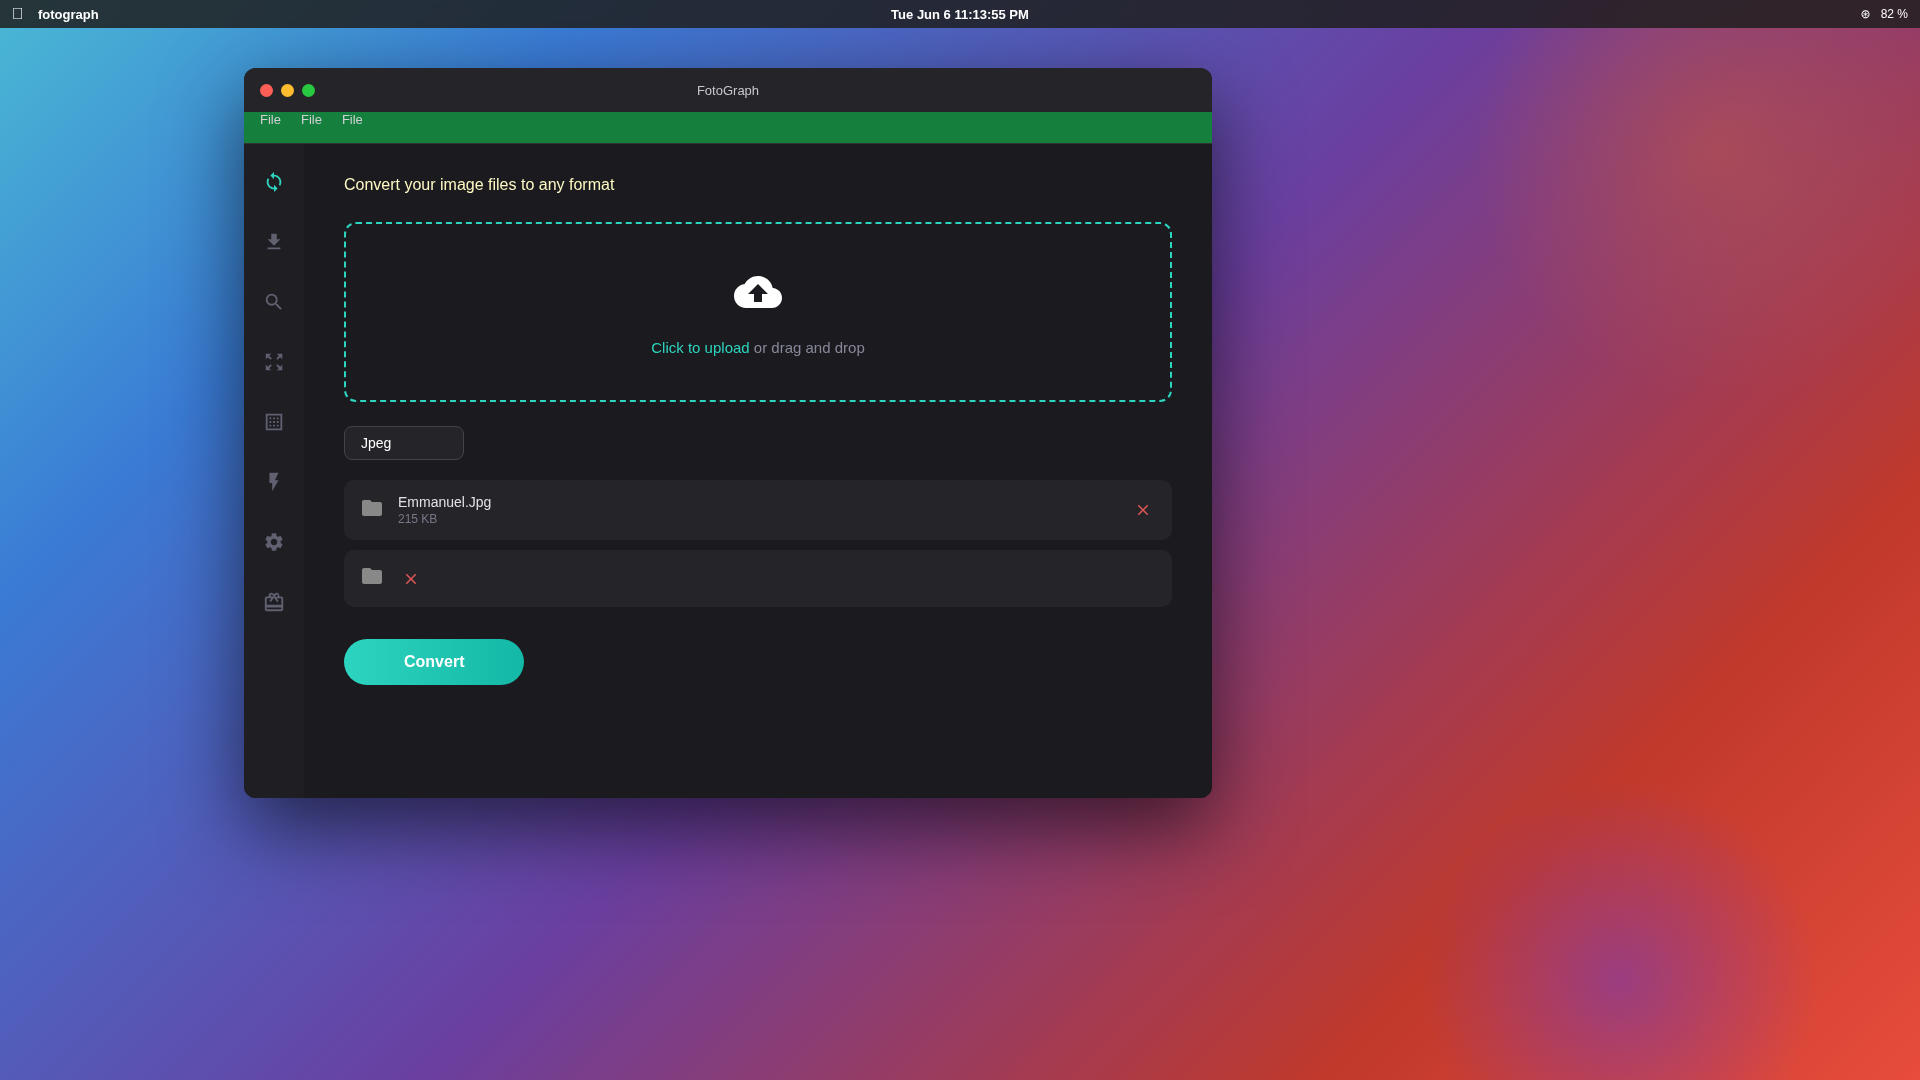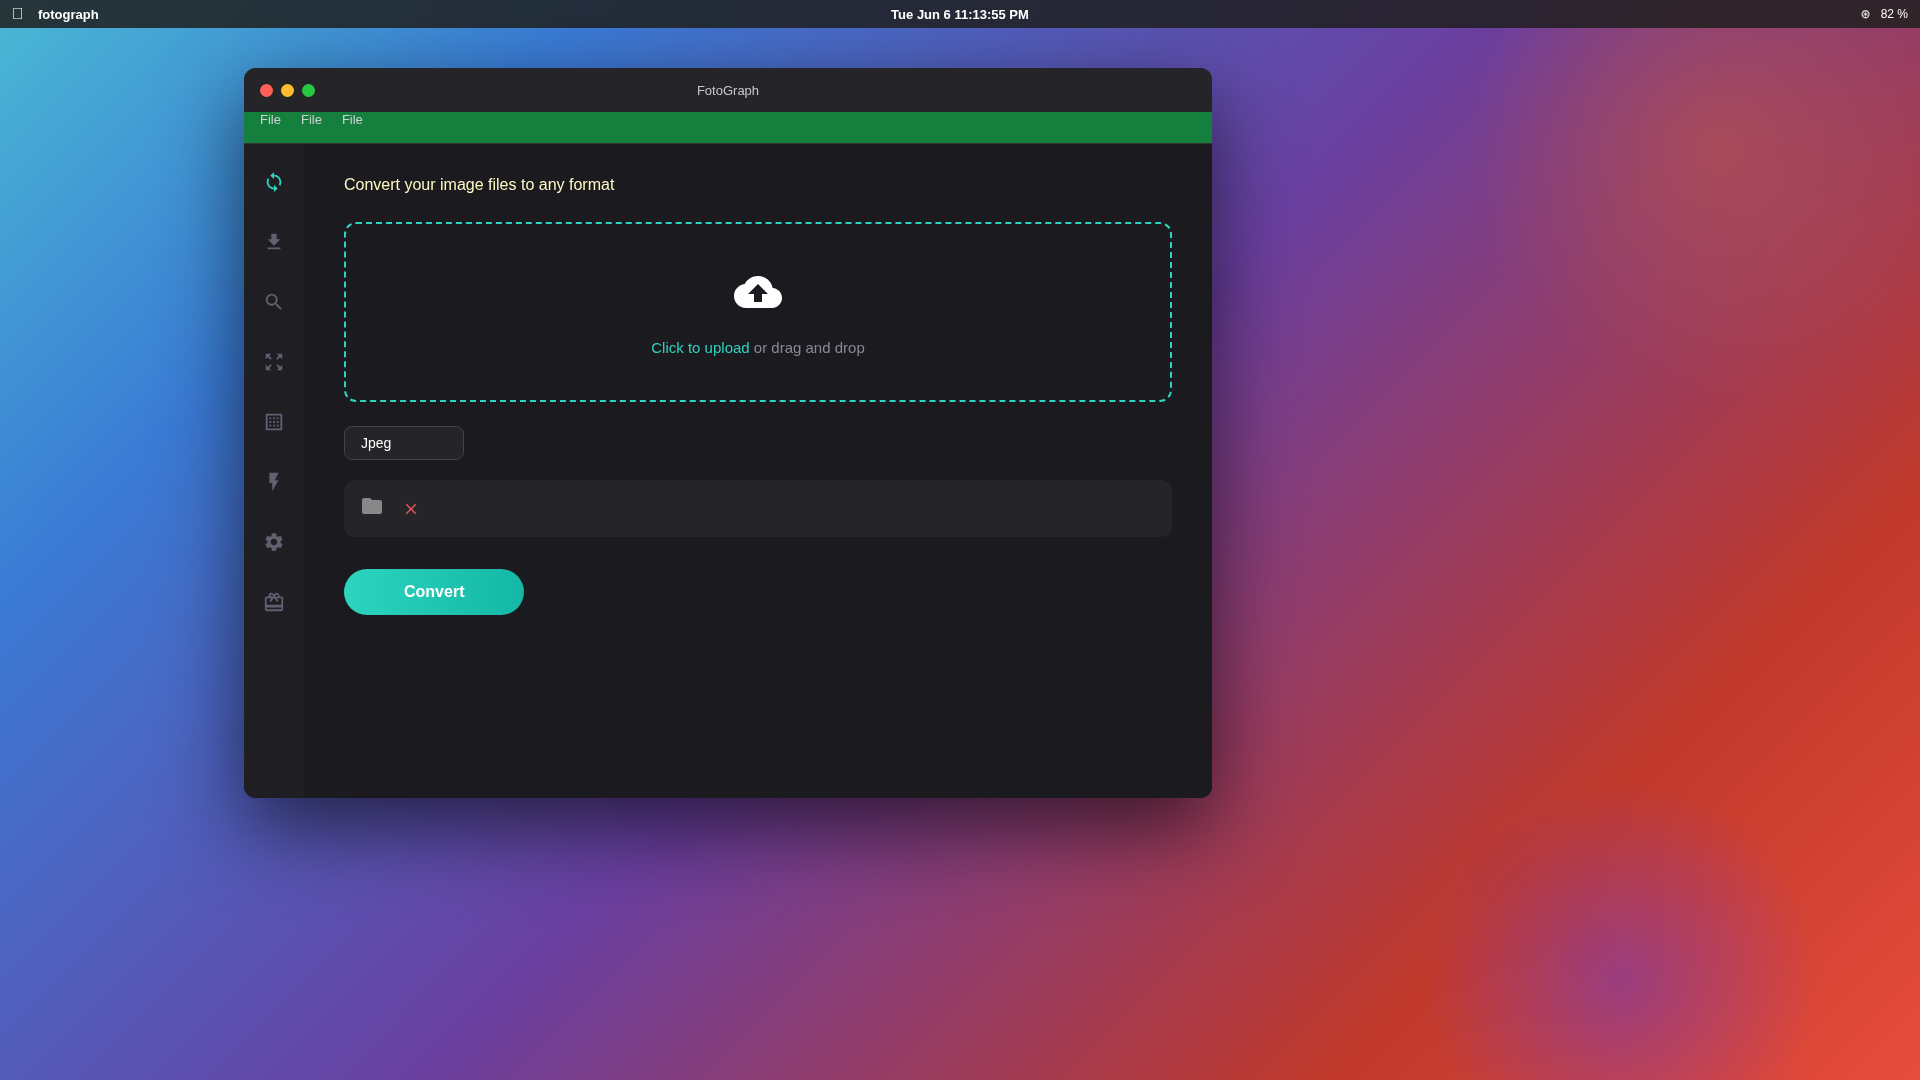--- a/index.html
+++ b/index.html
@@ -420,20 +420,36 @@
           <option value="png">PNG</option>
           <option value="webp">WebP</option>
           <option value="gif">GIF</option>
           <option value="bmp">BMP</option>
           <option value="tiff">TIFF</option>
         </select>
       </div>
 
       <div class="file-list">
 
+        <div class="file-item">
+          <div class="file-icon">
+            <svg width="24" height="24" viewBox="0 0 24 24" fill="#888">
+              <path d="M10 4H4c-1.1 0-2 .9-2 2v12c0 1.1.9 2 2 2h16c1.1 0 2-.9 2-2V8c0-1.1-.9-2-2-2h-8l-2-2z"></path>
+            </svg>
+          </div>
+          <div class="file-info">
+            <div class="file-name">Emmanuel.Jpg</div>
+            <div class="file-size">215 KB</div>
+          </div>
+          <button class="file-remove">
+            <svg width="18" height="18" viewBox="0 0 24 24" fill="#e05555">
+              <path d="M19 6.41L17.59 5 12 10.59 6.41 5 5 6.41 10.59 12 5 17.59 6.41 19 12 13.41 17.59 19 19 17.59 13.41 12z"></path>
+            </svg>
+          </button>
+        </div>
 
         <div class="file-item">
           <div class="file-icon">
             <svg width="24" height="24" viewBox="0 0 24 24" fill="#888">
               <path d="M10 4H4c-1.1 0-2 .9-2 2v12c0 1.1.9 2 2 2h16c1.1 0 2-.9 2-2V8c0-1.1-.9-2-2-2h-8l-2-2z"></path>
             </svg>
           </div>
           <button class="file-remove">
             <svg width="18" height="18" viewBox="0 0 24 24" fill="#e05555">
               <path d="M19 6.41L17.59 5 12 10.59 6.41 5 5 6.41 10.59 12 5 17.59 6.41 19 12 13.41 17.59 19 19 17.59 13.41 12z"></path>

